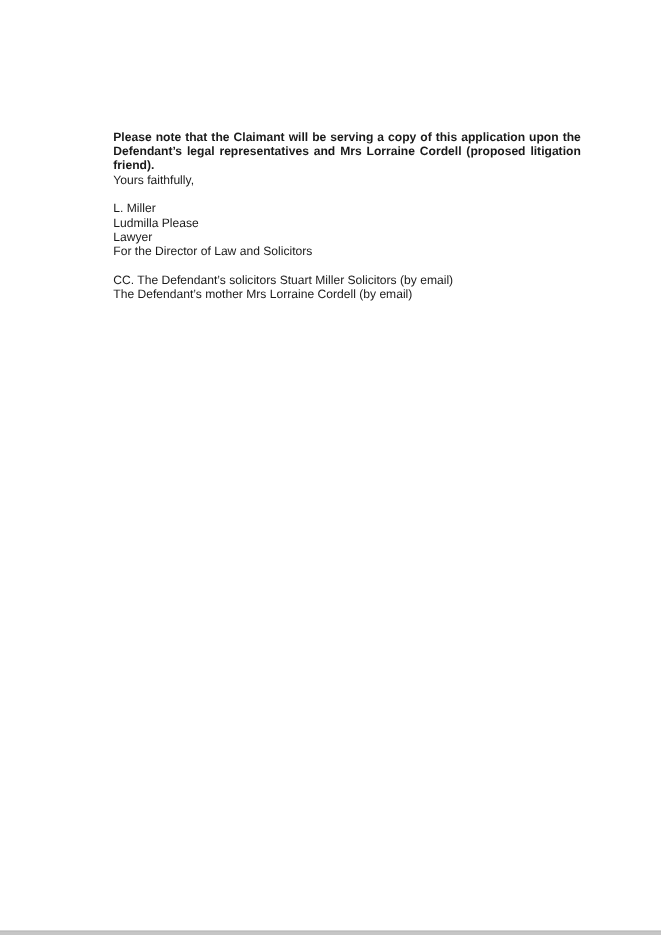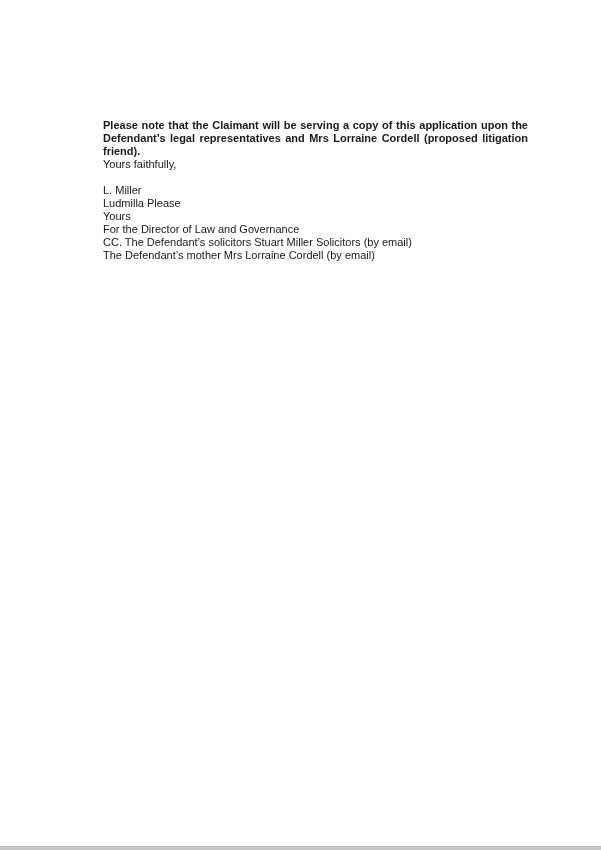--- a/index.html
+++ b/index.html
@@ -30,20 +30,21 @@
     font-weight: bold;
     text-align: justify;
   }
   .closing {
     margin-top: 14px;
   }
   .sig-block {
     margin-top: 13px;
   }
   .cc-block {
+    margin-top: 13px;
   }
   .page-bottom-edge {
     position: absolute;
     left: 0;
     bottom: 0;
     width: 601px;
     height: 4px;
     background: #c6c6c6;
     border-top: 1px solid #b9b9b9;
     box-sizing: border-box;
@@ -55,22 +56,22 @@
 <div class="letter-page">
   <div class="letter-content">
 
     <p class="notice">Please note that the Claimant will be serving a copy of this application upon the Defendant’s legal representatives and Mrs Lorraine Cordell (proposed litigation friend).</p>
 
     <p class="closing">Yours faithfully,</p>
 
     <div class="sig-block">
       <div class="sig-line">L. Miller</div>
       <div class="sig-line">Ludmilla Please</div>
-      <div class="sig-line">Yours</div>
-      <div class="sig-line">For the Director of Law and Governance</div>
+      <div class="sig-line">Lawyer</div>
+      <div class="sig-line">For the Director of Law and Solicitors</div>
     </div>
 
     <div class="cc-block">
       <div class="cc-line">CC. The Defendant’s solicitors Stuart Miller Solicitors (by email)</div>
       <div class="cc-line">The Defendant’s mother Mrs Lorraine Cordell (by email)</div>
     </div>
 
   </div>
 
   <div class="page-bottom-edge"></div>

